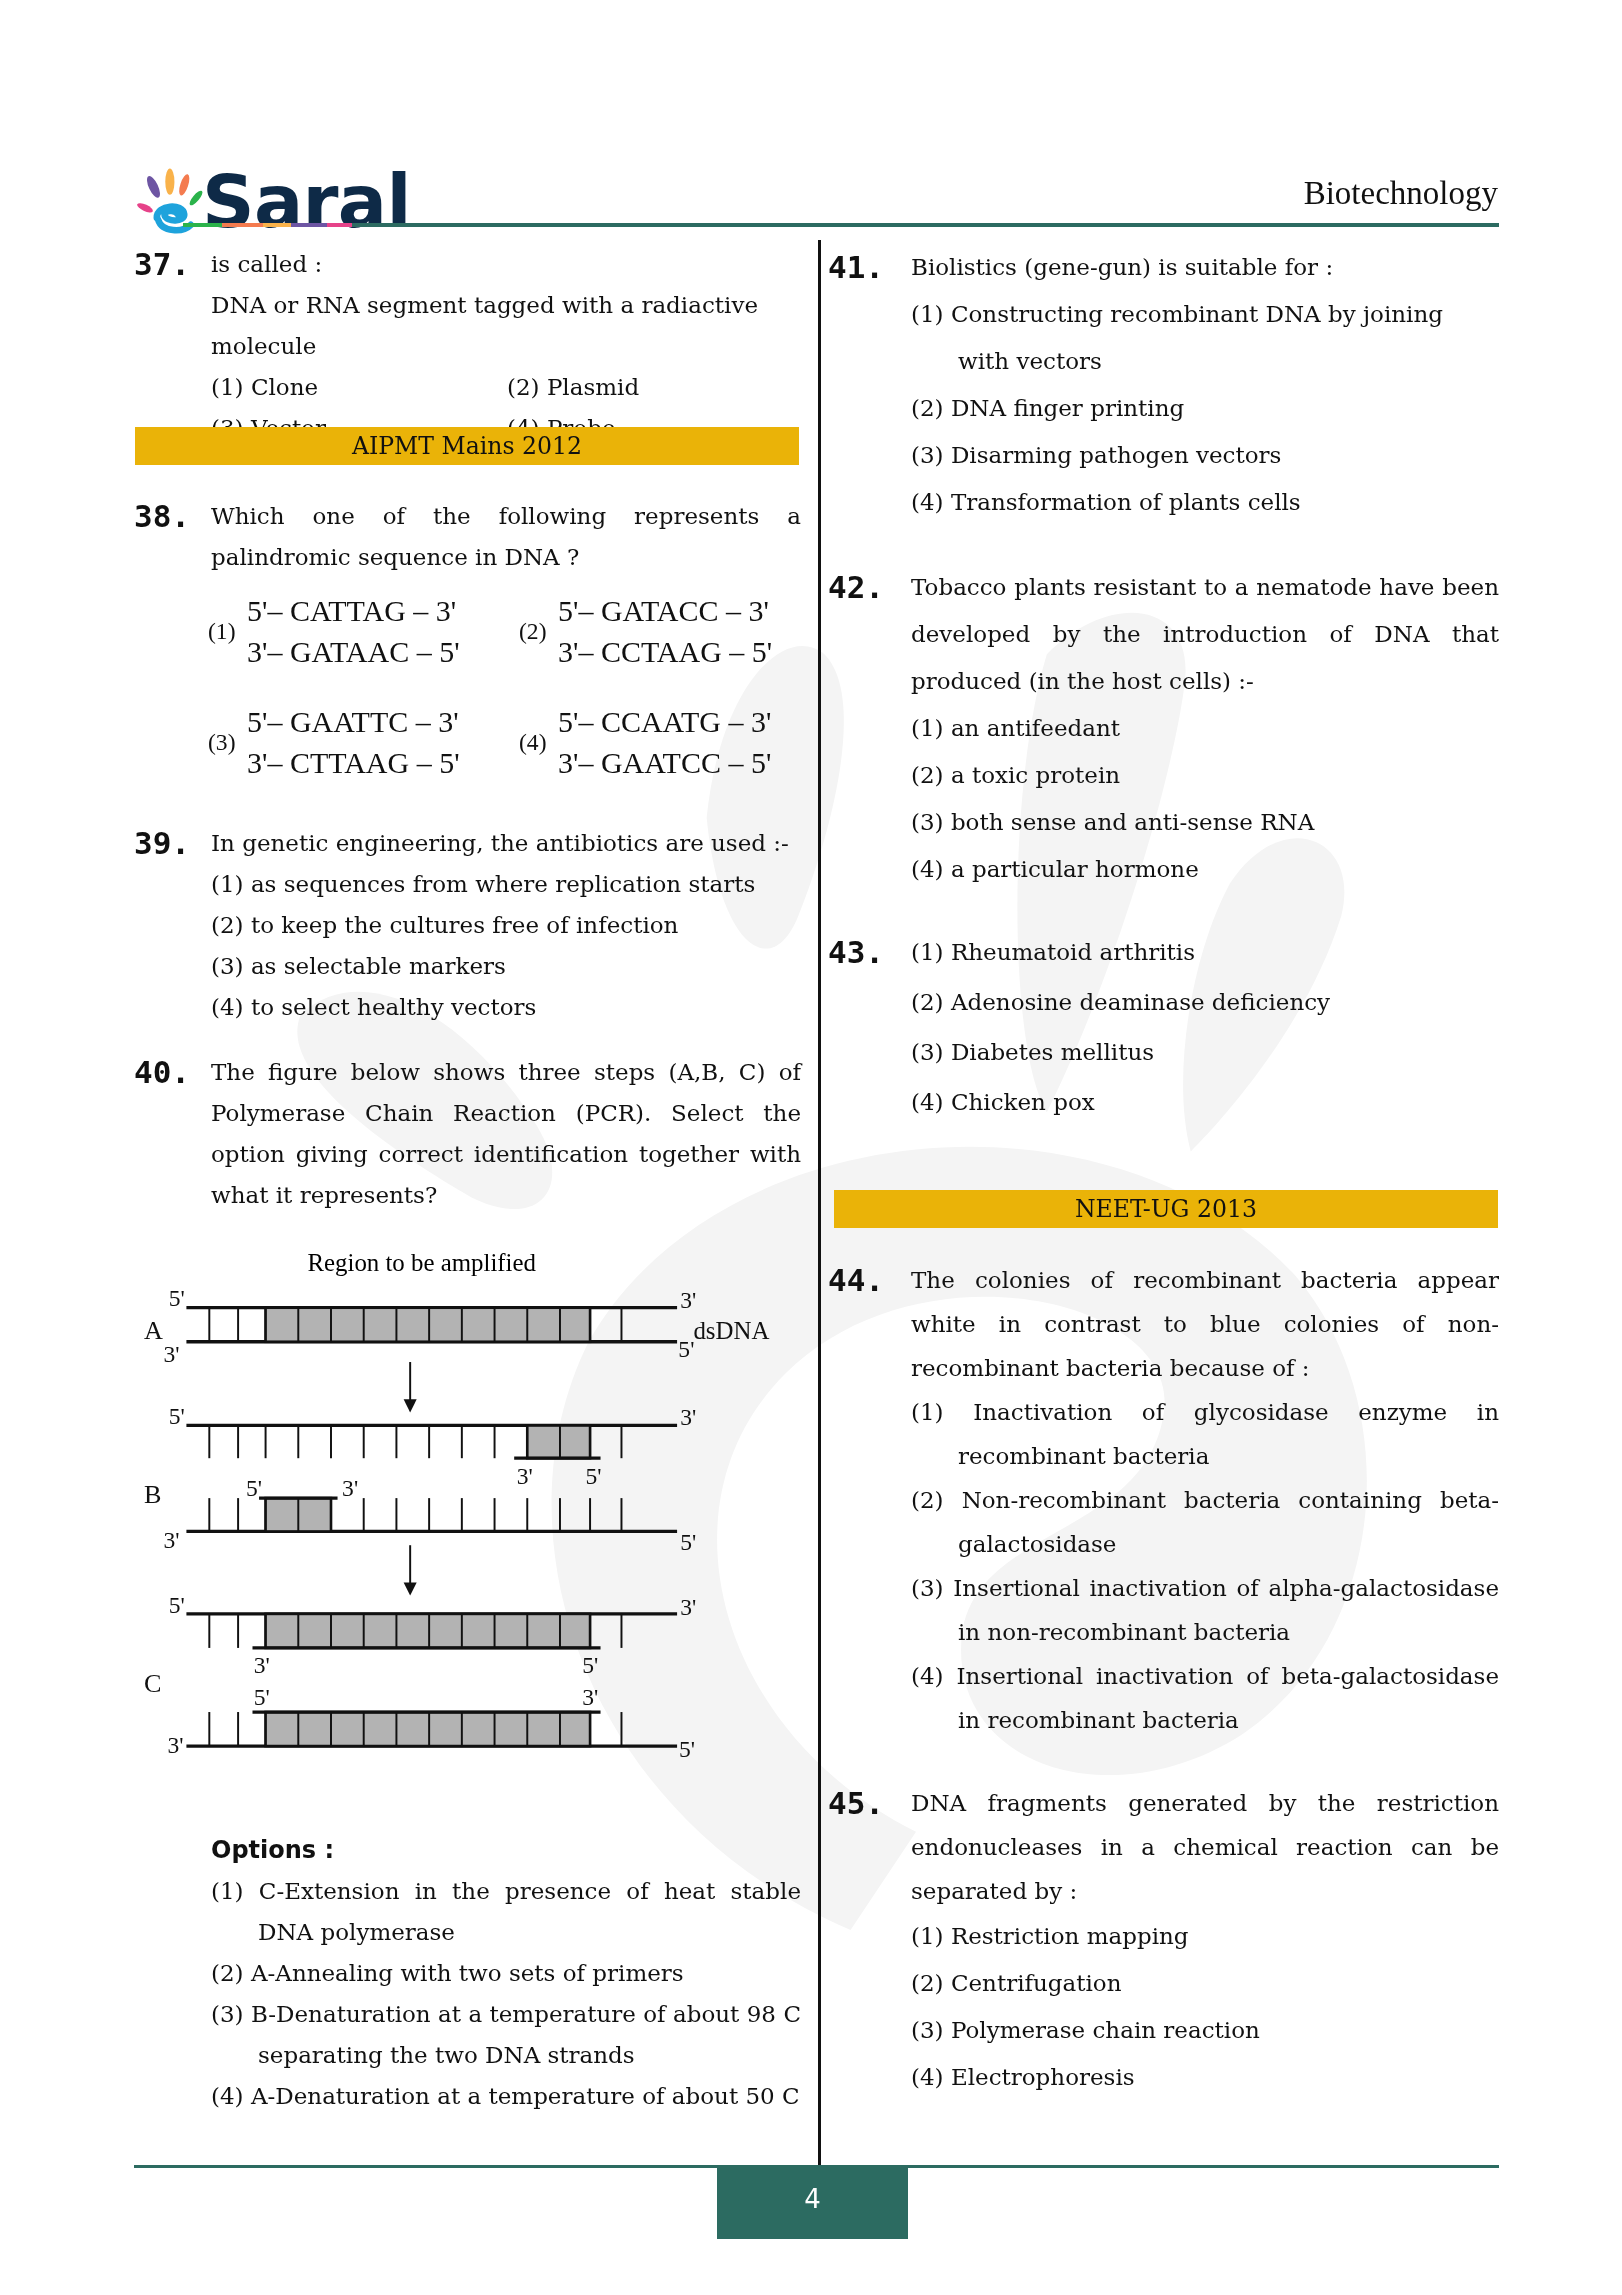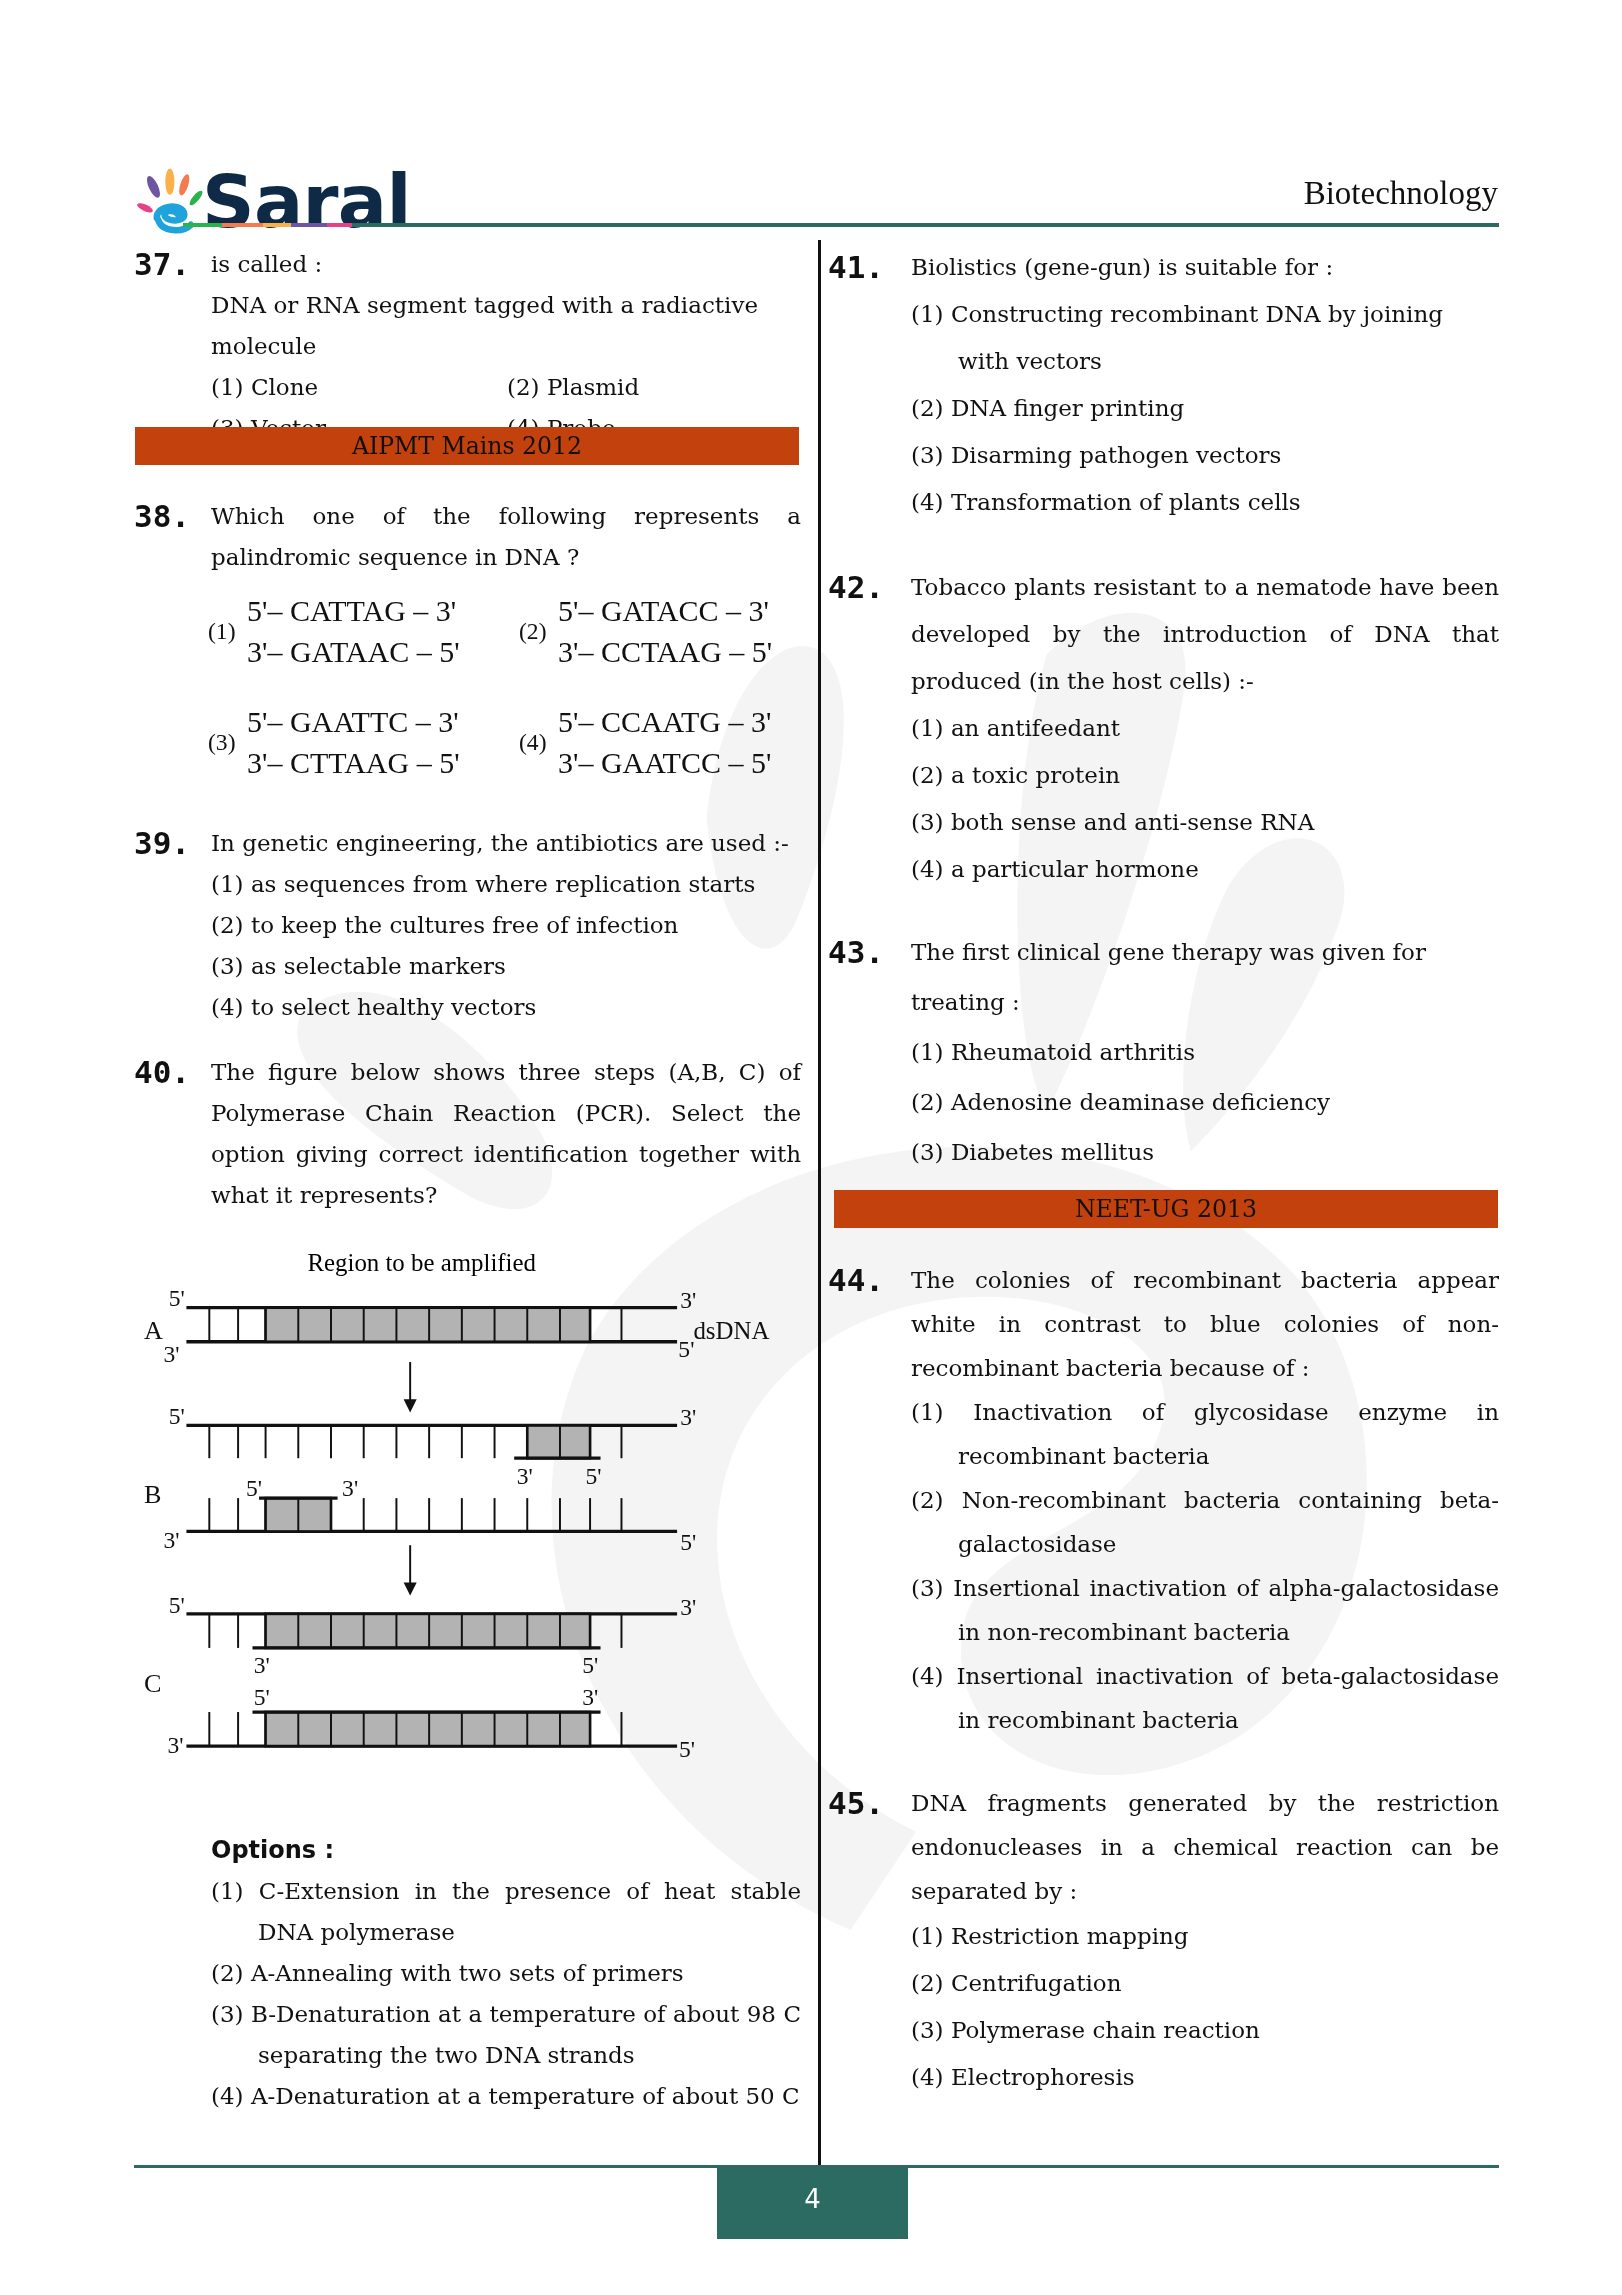--- a/index.html
+++ b/index.html
@@ -24,21 +24,21 @@
 
   .q { position:absolute; font-size:23px; line-height:41px; }
   .qnum { position:absolute; left:0; top:0; font-family:"DejaVu Sans Mono","Liberation Mono",monospace; font-weight:bold; font-size:31px; }
   .qbody { position:absolute; left:77px; top:0; }
   .just { text-align:justify; text-align-last:left; }
   .opt { display:block; }
   .opt-hang { padding-left:47px; text-indent:-47px; }
   .opt2col { display:flex; }
   .opt2col span { display:block; width:311px; }
 
-  .band { position:absolute; height:38px; background:#c2410c; text-align:center; font-size:23.6px; line-height:39px; color:#111; }
+  .band { position:absolute; height:38px; background:#eab308; text-align:center; font-size:23.6px; line-height:39px; color:#111; }
 
   .seq-grid { position:absolute; font-family:"Liberation Serif",serif; }
   .seq-item { position:absolute; display:flex; align-items:center; }
   .seq-num { font-size:23.6px; width:39px; }
   .seq-lines { font-size:30px; line-height:41px; }
 
   .diagram { position:absolute; left:124px; top:1197px; width:694px; height:543px; }
   .dlabel { font-family:"Liberation Serif",serif; }
 </style>
 </head>
@@ -323,21 +323,20 @@
       <span class="opt">(1) an antifeedant</span>
       <span class="opt">(2) a toxic protein</span>
       <span class="opt">(3) both sense and anti-sense RNA</span>
       <span class="opt">(4) a particular hormone</span>
     </div>
   </div>
 
   <div class="q" style="left:828px;top:883px;width:671px;line-height:50px;">
     <span class="qnum">43.</span>
     <div class="qbody" style="left:83px;width:588px;">
-      <span class="opt">The first clinical gene therapy was given for treating :</span>
       <span class="opt">(1) Rheumatoid arthritis</span>
       <span class="opt">(2) Adenosine deaminase deficiency</span>
       <span class="opt">(3) Diabetes mellitus</span>
       <span class="opt">(4) Chicken pox</span>
     </div>
   </div>
 
   <div class="band" style="left:834px;top:1146px;width:664px;">NEET-UG  2013</div>
 
   <div class="q" style="left:828px;top:1214px;width:671px;line-height:44px;">

